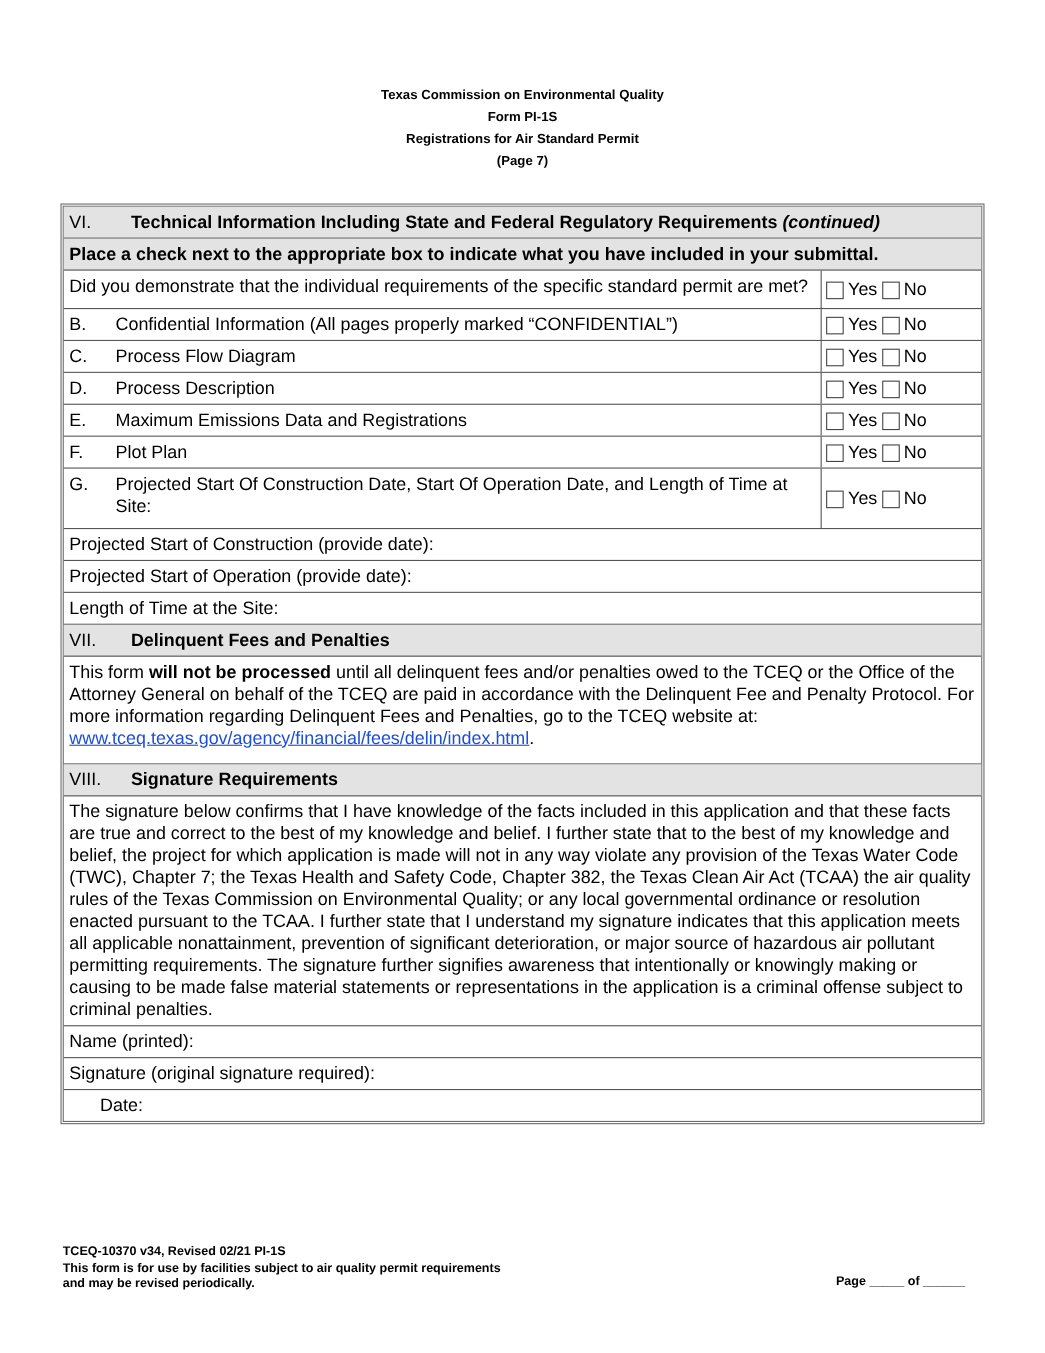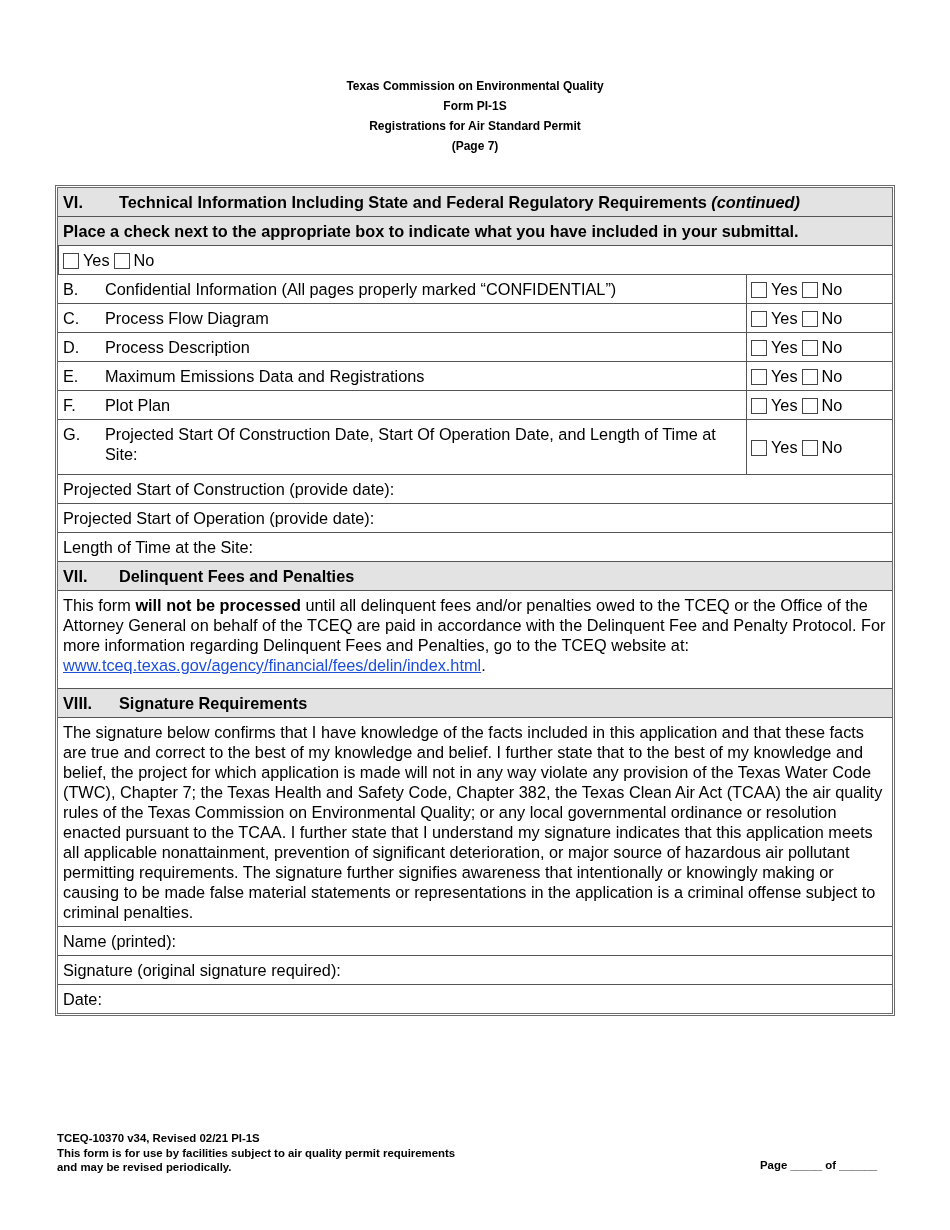--- a/index.html
+++ b/index.html
@@ -4,25 +4,25 @@
 <style>
   html, body { margin:0; padding:0; background:#ffffff; }
   body { width:950px; height:1230px; position:relative; font-family:"Liberation Sans", sans-serif; color:#000; }
   .header { position:absolute; top:76px; left:0; width:950px; text-align:center; font-weight:bold; font-size:12px; line-height:20px; }
   .header div { margin:0; }
   .form-table {
     position:absolute; left:55px; top:185px; width:840px;
     border:3px double #6b6b6b; box-sizing:border-box;
   }
   .row { border-bottom:1px solid #555; box-sizing:border-box; font-size:16.3px; line-height:20px; padding:4px 5px 4px 5px; }
-  .row:last-child { border-bottom:none; }
+  .row:last-child { border-bottom:none;margin-left:28px; }
   .shaded { background:#e3e3e3; }
   .bold { font-weight:bold; }
   .italic { font-style:italic; }
-  .sec-num { display:inline-block; width:56px; font-weight:bold; }
+  .sec-num { display:inline-block; width:56px; font-weight:normal; }
   .split { display:flex; padding:0; }
   .split .q { flex:1; padding:4px 5px 10px 5px; display:flex; }
   .split .a { width:146px; border-left:1px solid #555; padding:4px 0 4px 4px; box-sizing:border-box; display:flex; align-items:center; }
   .letter { width:42px; flex-shrink:0; }
   .cb { display:inline-block; width:16px; height:16px; border:1px solid #444; box-sizing:border-box; margin-right:4px; margin-top:2px; vertical-align:top; }
   .cb-label { margin-right:4px; }
   .link { color:#1d4ed8; text-decoration:underline; }
   .footer-left { position:absolute; left:57px; top:1131px; font-size:11.4px; font-weight:bold; line-height:14.5px; }
   .footer-right { position:absolute; left:760px; top:1159px; font-size:11.4px; font-weight:bold; }
 </style>
@@ -39,20 +39,23 @@
 <div class="form-table">
 
   <div class="row shaded bold">
     <span class="sec-num">VI.</span><span>Technical Information Including State and Federal Regulatory Requirements </span><span class="italic">(continued)</span>
   </div>
 
   <div class="row shaded bold">Place a check next to the appropriate box to indicate what you have included in your submittal.</div>
 
 
   <div class="row split">
+    <div class="q">
+        <span>Did you demonstrate that the individual requirements of the specific standard permit are met?</span>
+      </div>
     <div class="a">
       <span class="cb"></span>
         <span class="cb-label">Yes</span>
       <span class="cb"></span>
         <span class="cb-label">No</span>
     </div>
   </div>
 
   <div class="row split">
     <div class="q" style="padding-bottom:4px">

